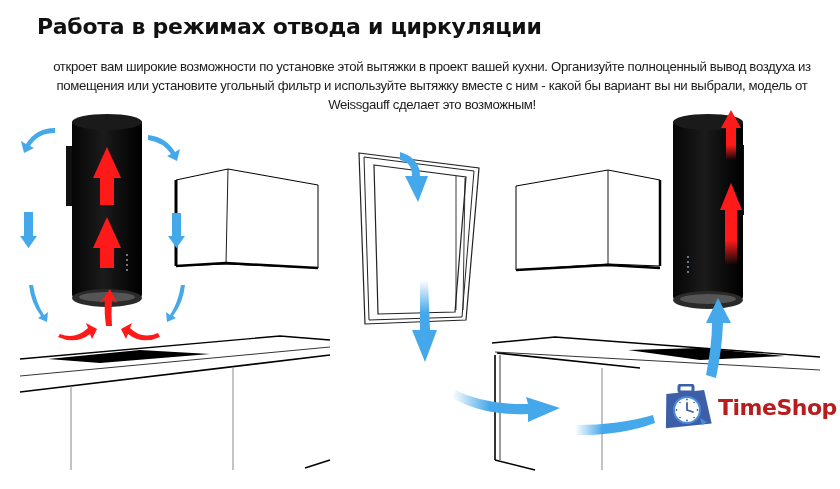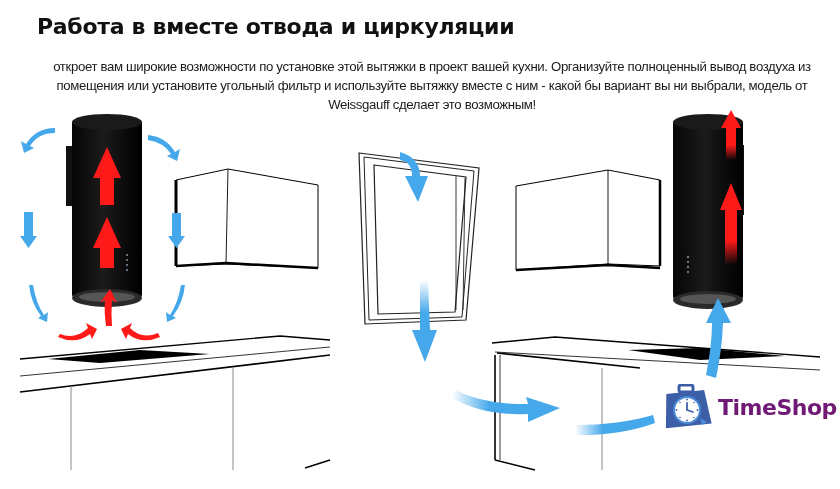--- a/index.html
+++ b/index.html
@@ -1,26 +1,26 @@
 <!DOCTYPE html>
 <html><head>
 <meta charset="utf-8">
 <style>
   html, body { margin:0; padding:0; background:#ffffff; }
   body { width:840px; height:489px; position:relative; overflow:hidden; font-family:"DejaVu Sans", sans-serif; color:#111; }
   .title { position:absolute; left:37px; top:14px; font-size:22px; font-weight:bold; letter-spacing:-0.3px; color:#111; white-space:nowrap; }
   .desc { position:absolute; left:37px; top:57px; width:790px; font-size:13.2px; line-height:19px; color:#1a1a1a; letter-spacing:-0.35px; font-family:"Liberation Sans", sans-serif;text-align:center; }
   .scene { position:absolute; left:0; top:0; width:840px; height:489px; }
   .brand { position:absolute; left:662px; top:384px; display:flex; align-items:center; }
-  .brand-name { font-family:"DejaVu Sans", sans-serif; font-weight:bold; font-size:22px; color:#701a75; letter-spacing:-0.5px; margin-left:4px; }
+  .brand-name { font-family:"DejaVu Sans", sans-serif; font-weight:bold; font-size:22px; color:#b91c1c; letter-spacing:-0.5px; margin-left:4px; }
 </style>
 </head>
 <body>
 
-<div class="title">Работа в вместе отвода и циркуляции</div>
+<div class="title">Работа в режимах отвода и циркуляции</div>
 <div class="desc">откроет вам широкие возможности по установке этой вытяжки в проект вашей кухни. Организуйте полноценный вывод воздуха из помещения или установите угольный фильтр и используйте вытяжку вместе с ним - какой бы вариант вы ни выбрали, модель от Weissgauff сделает это возможным!</div>
 
 <svg class="scene" viewBox="0 0 840 489" xmlns="http://www.w3.org/2000/svg">
   <defs>
     <linearGradient id="hoodGrad" x1="0" x2="1" y1="0" y2="0">
       <stop offset="0" stop-color="#050505"></stop>
       <stop offset="0.45" stop-color="#1b1b1b"></stop>
       <stop offset="0.75" stop-color="#0b0b0b"></stop>
       <stop offset="1" stop-color="#000"></stop>
     </linearGradient>

